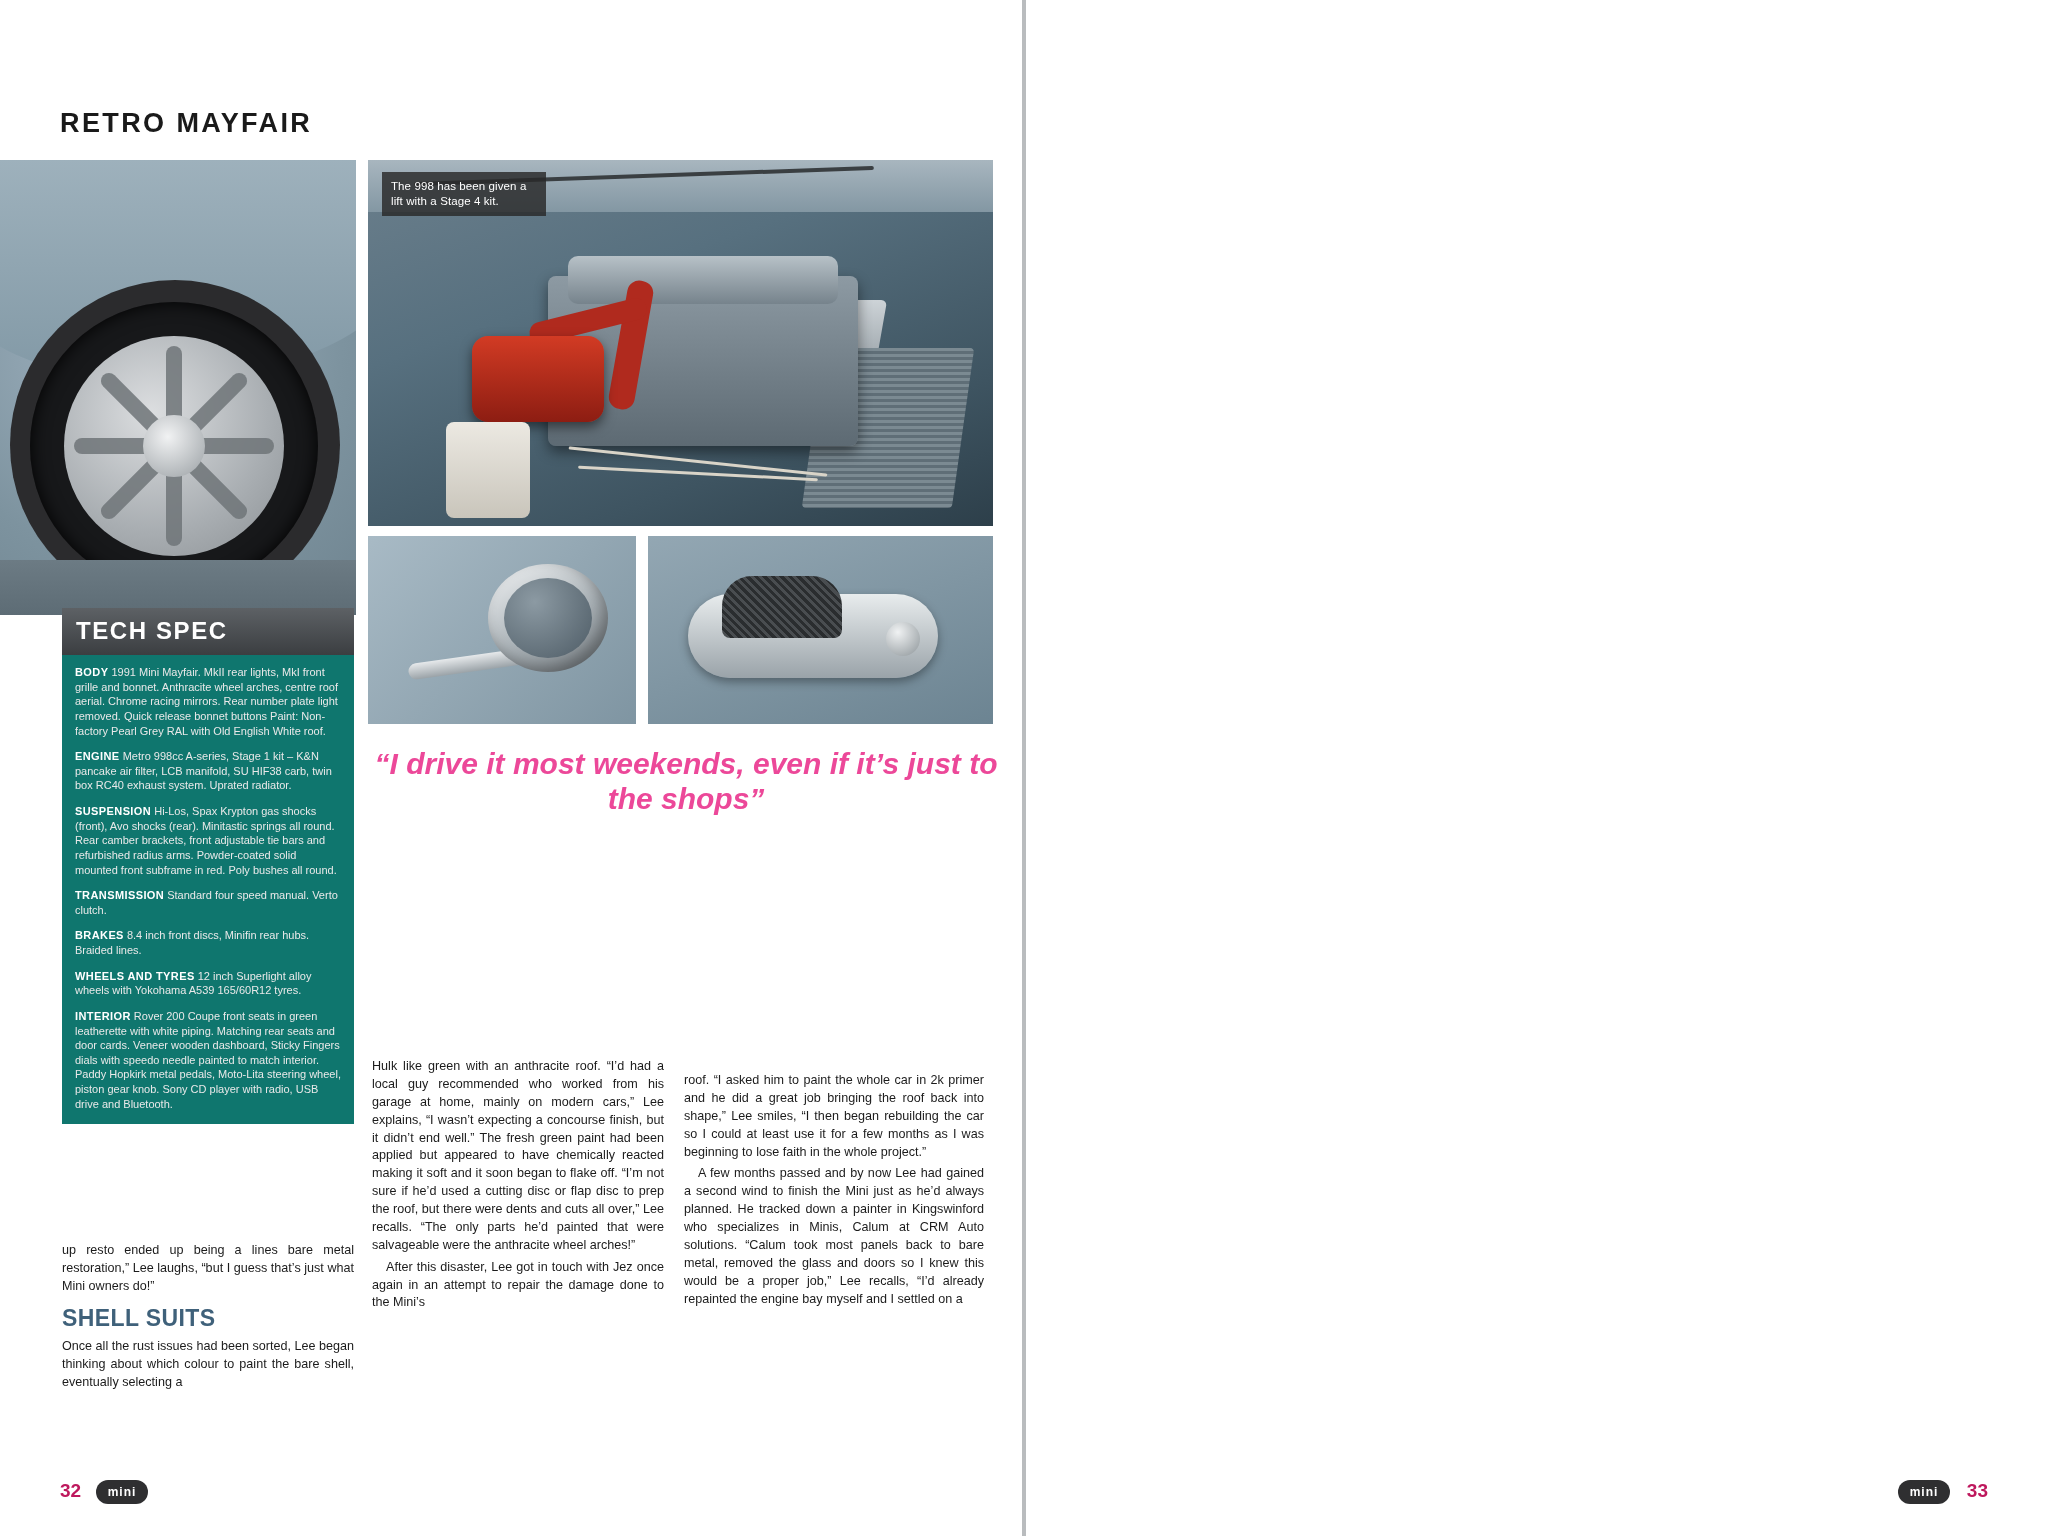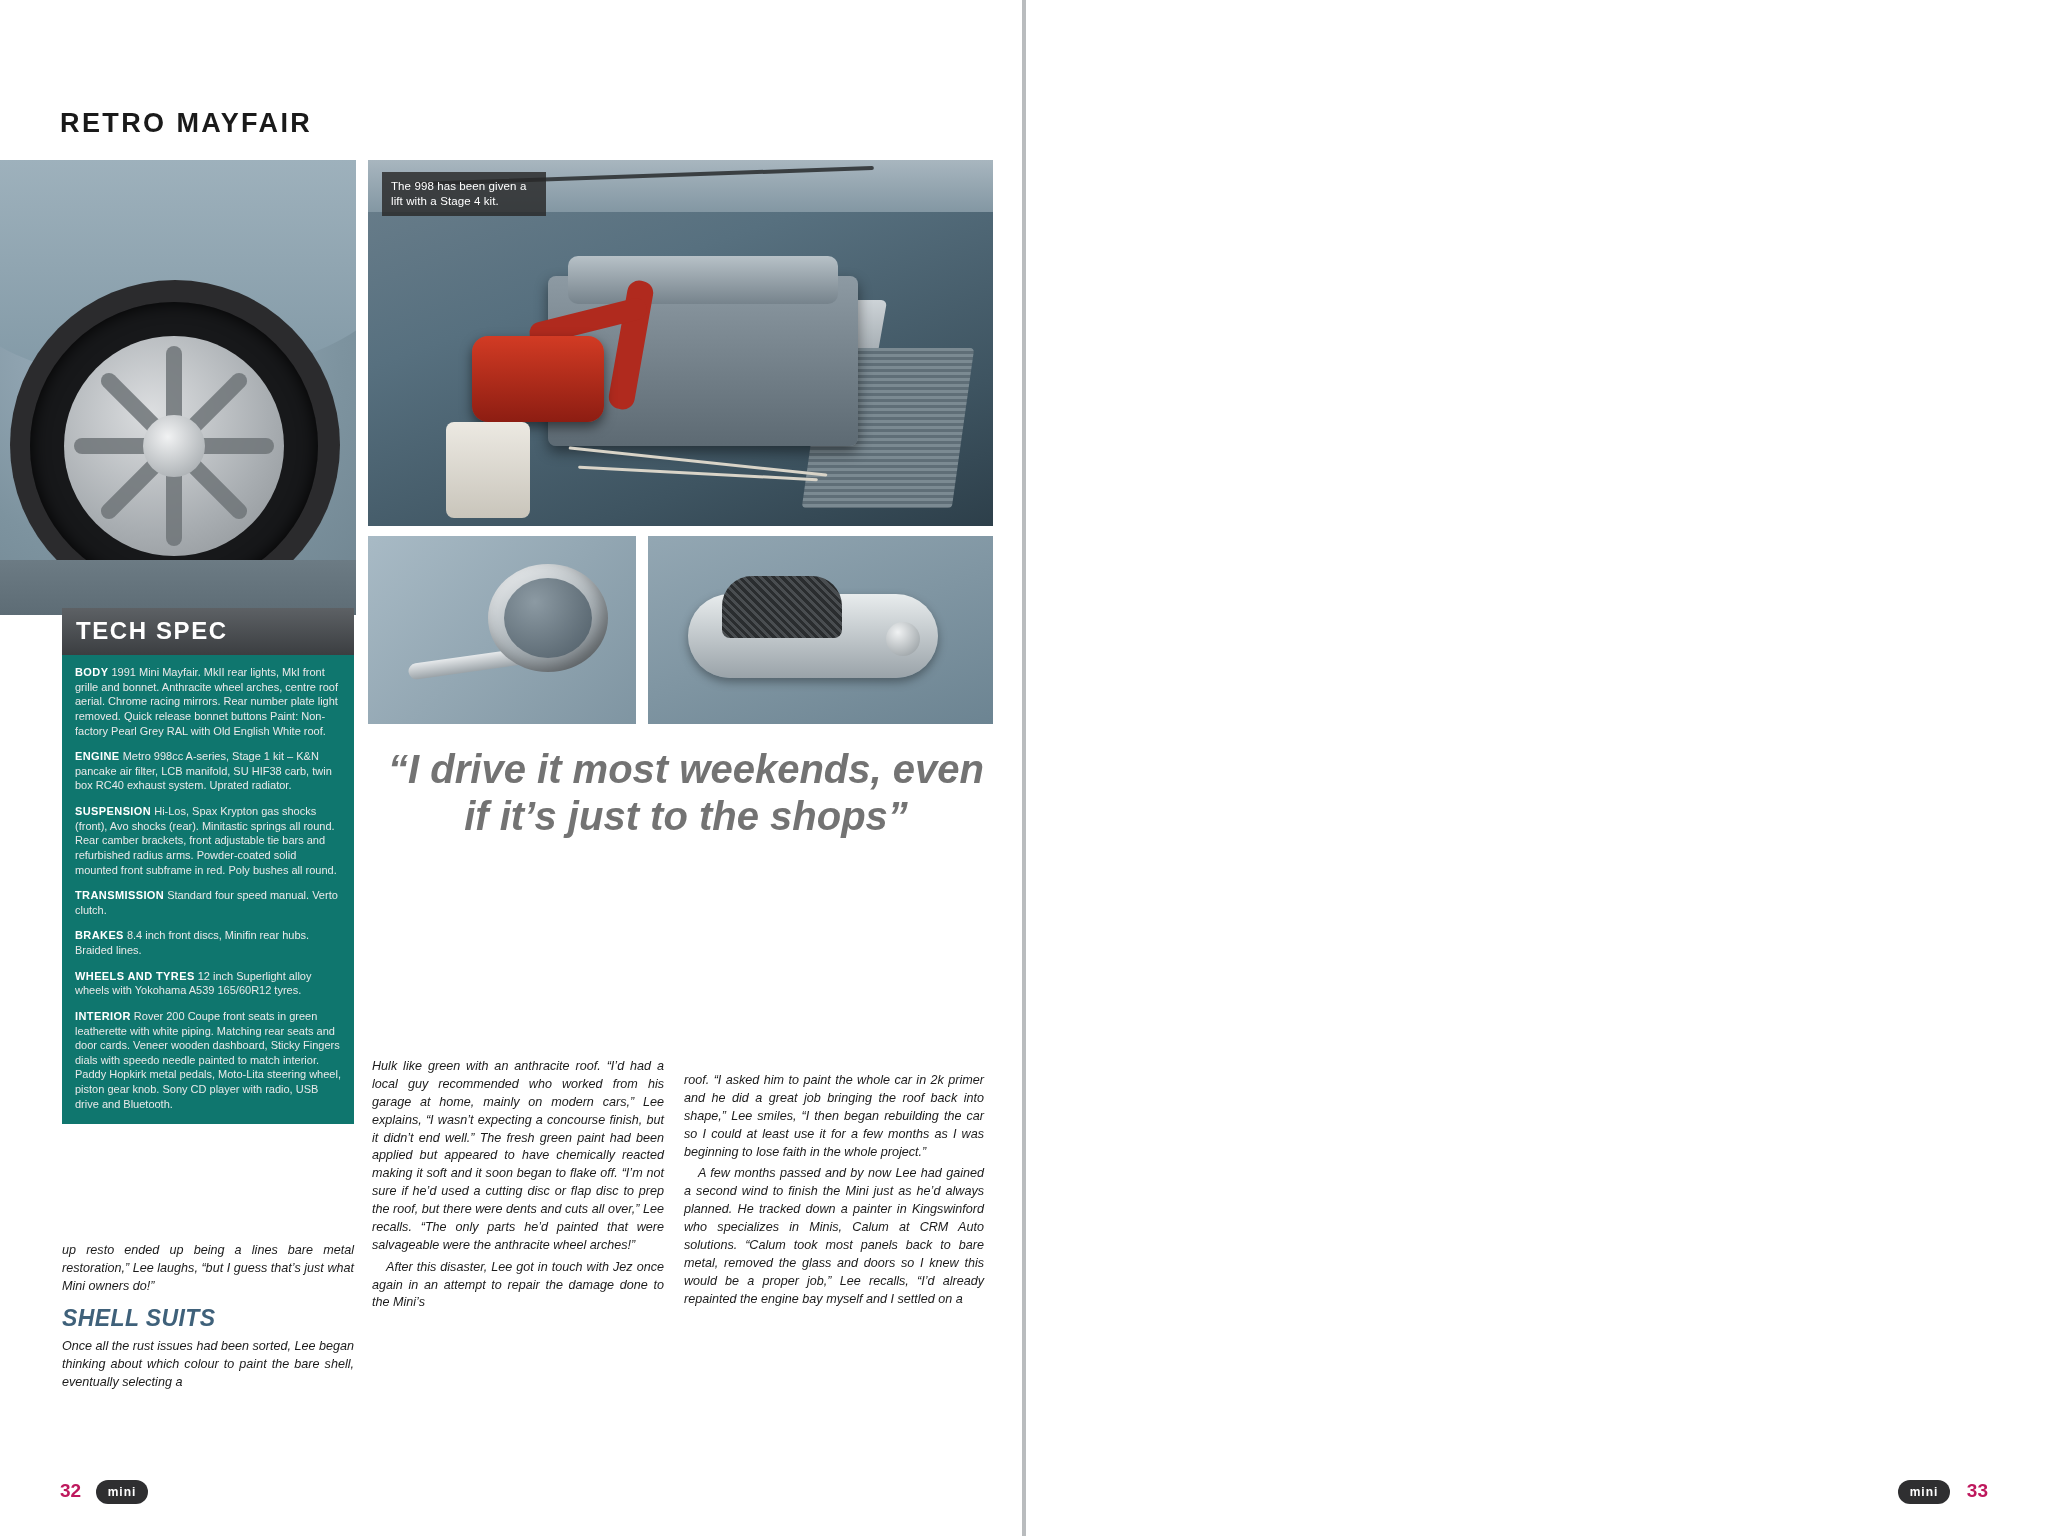--- a/index.html
+++ b/index.html
@@ -57,23 +57,23 @@
   #handle-photo .mesh{position:absolute;left:74px;top:40px;width:120px;height:62px;border-radius:30px 30px 8px 8px;background:repeating-linear-gradient(45deg,#2a2d2f 0 3px,#494d50 3px 6px);}
   #handle-photo .lock{position:absolute;left:238px;top:86px;width:34px;height:34px;border-radius:50%;background:radial-gradient(circle at 35% 30%,#f0f2f3,#8d9599);}
 
   
   #tech-spec{position:absolute;left:62px;top:608px;width:292px;background:#0f766e;color:#fff;}
   #tech-spec .ts-head{background:linear-gradient(180deg,#5d6165,#3b3e41);color:#fff;font-size:24px;letter-spacing:1.6px;padding:9px 14px 10px;font-weight:600;}
   #tech-spec .ts-body{padding:10px 13px 13px;}
   #tech-spec p{margin:0 0 11px;font-size:11px;line-height:1.33;color:#e9e9e9;}
   #tech-spec p b{color:#ffffff;letter-spacing:.4px;}
 
-  .pull{position:absolute;left:372px;top:746px;width:628px;text-align:center;color:#737373;font-size:40px;line-height:1.18;font-weight:600;font-style:italic;}
+  .pull{position:absolute;left:372px;top:746px;width:628px;text-align:center;color:#ec4899;font-size:30px;line-height:1.18;font-weight:600;font-style:italic;}
 
-  .cols{position:absolute;font-size:12.6px;line-height:1.42;color:#1b1b1b;text-align:justify;font-style:italic;}
+  .cols{position:absolute;font-size:12.6px;line-height:1.42;color:#1b1b1b;text-align:justify;}
   .cols p{margin:0 0 4px;text-indent:14px;}
   .cols p.first{text-indent:0;}
   .h2{font-size:23px;color:#3f617a;font-weight:700;letter-spacing:.4px;margin:6px 0 4px;}
 
   #col-l1{left:62px;top:1242px;width:292px;}
   #col-l2{left:372px;top:1058px;width:292px;}
   #col-l3{left:684px;top:1072px;width:300px;}
 
   
   .folio{position:absolute;bottom:34px;font-size:19px;color:#be185d;font-weight:600;}

